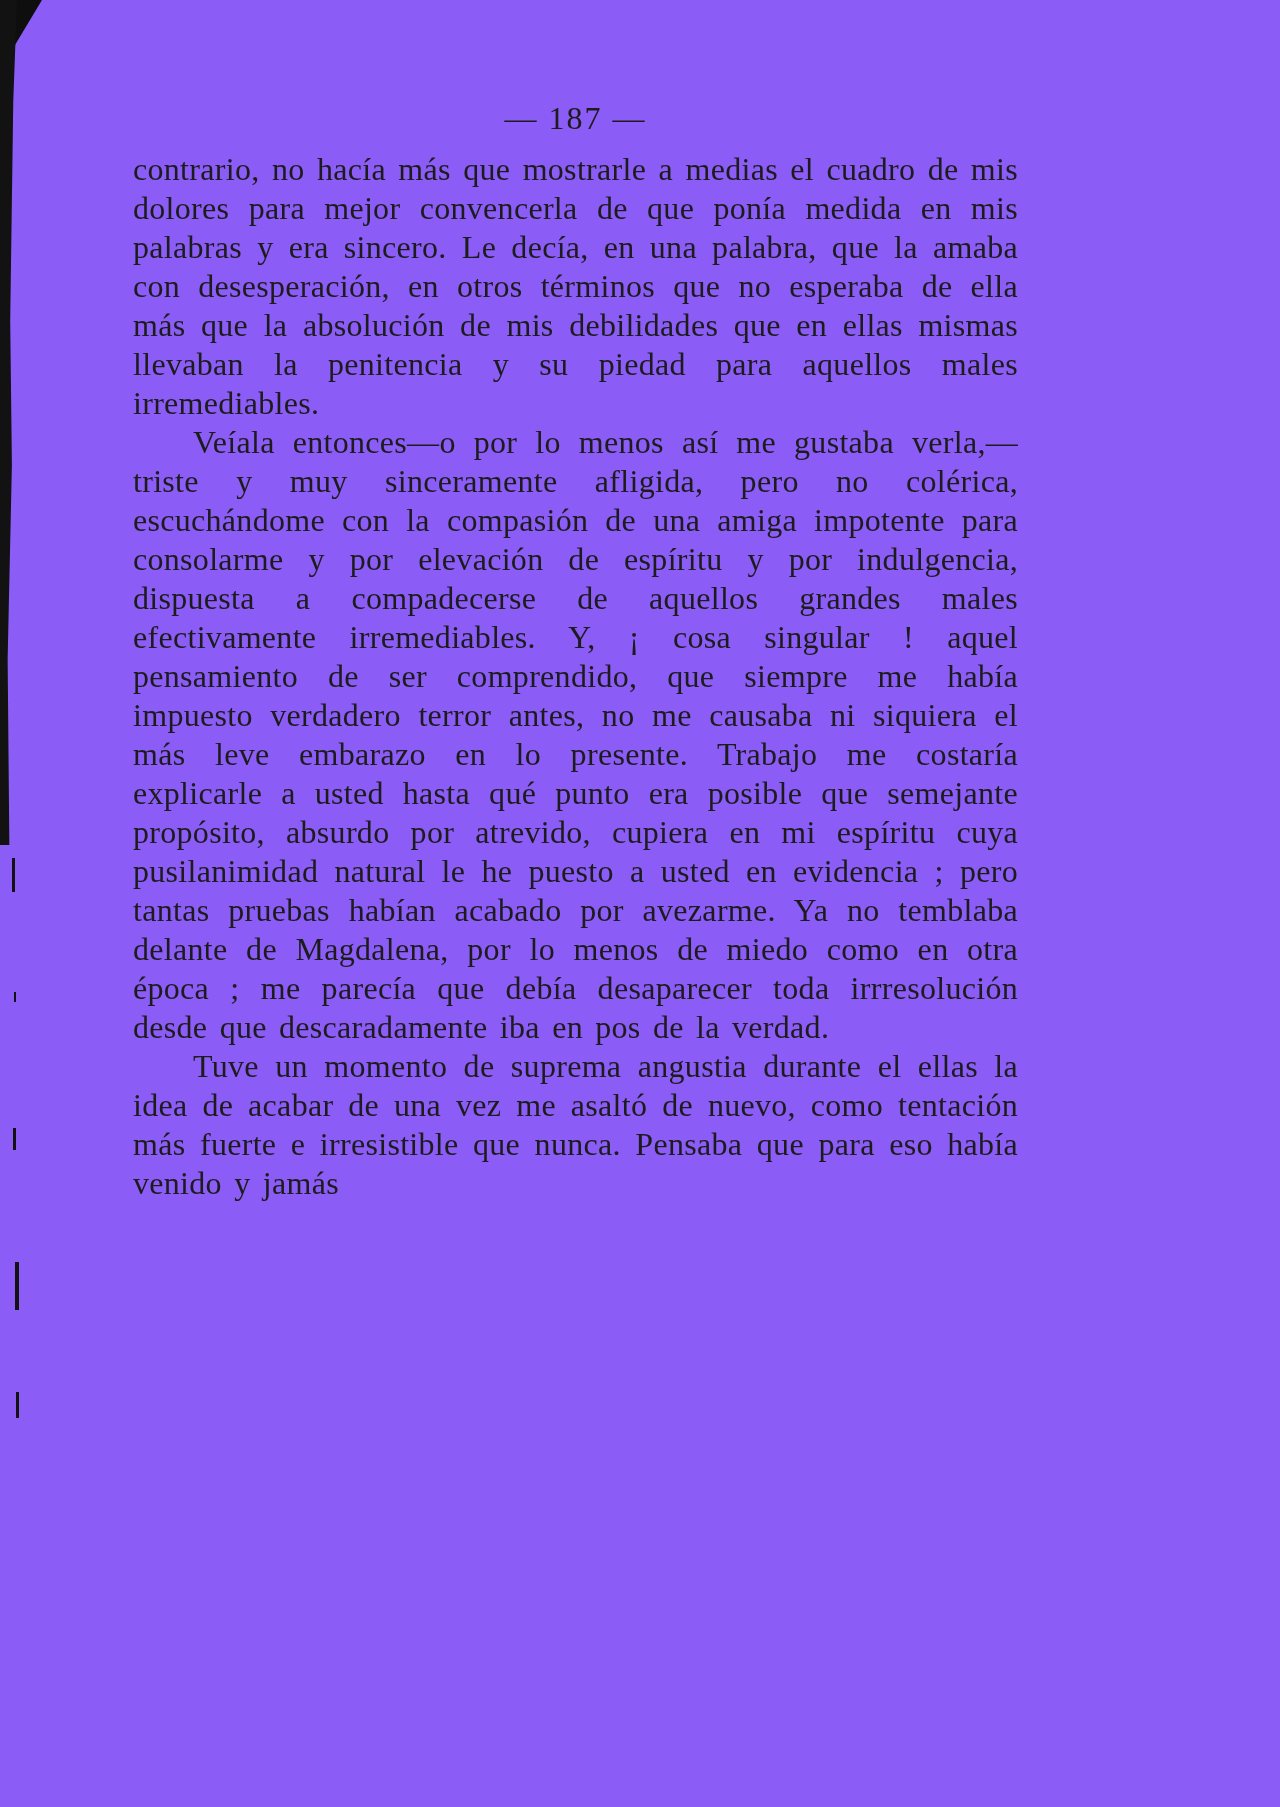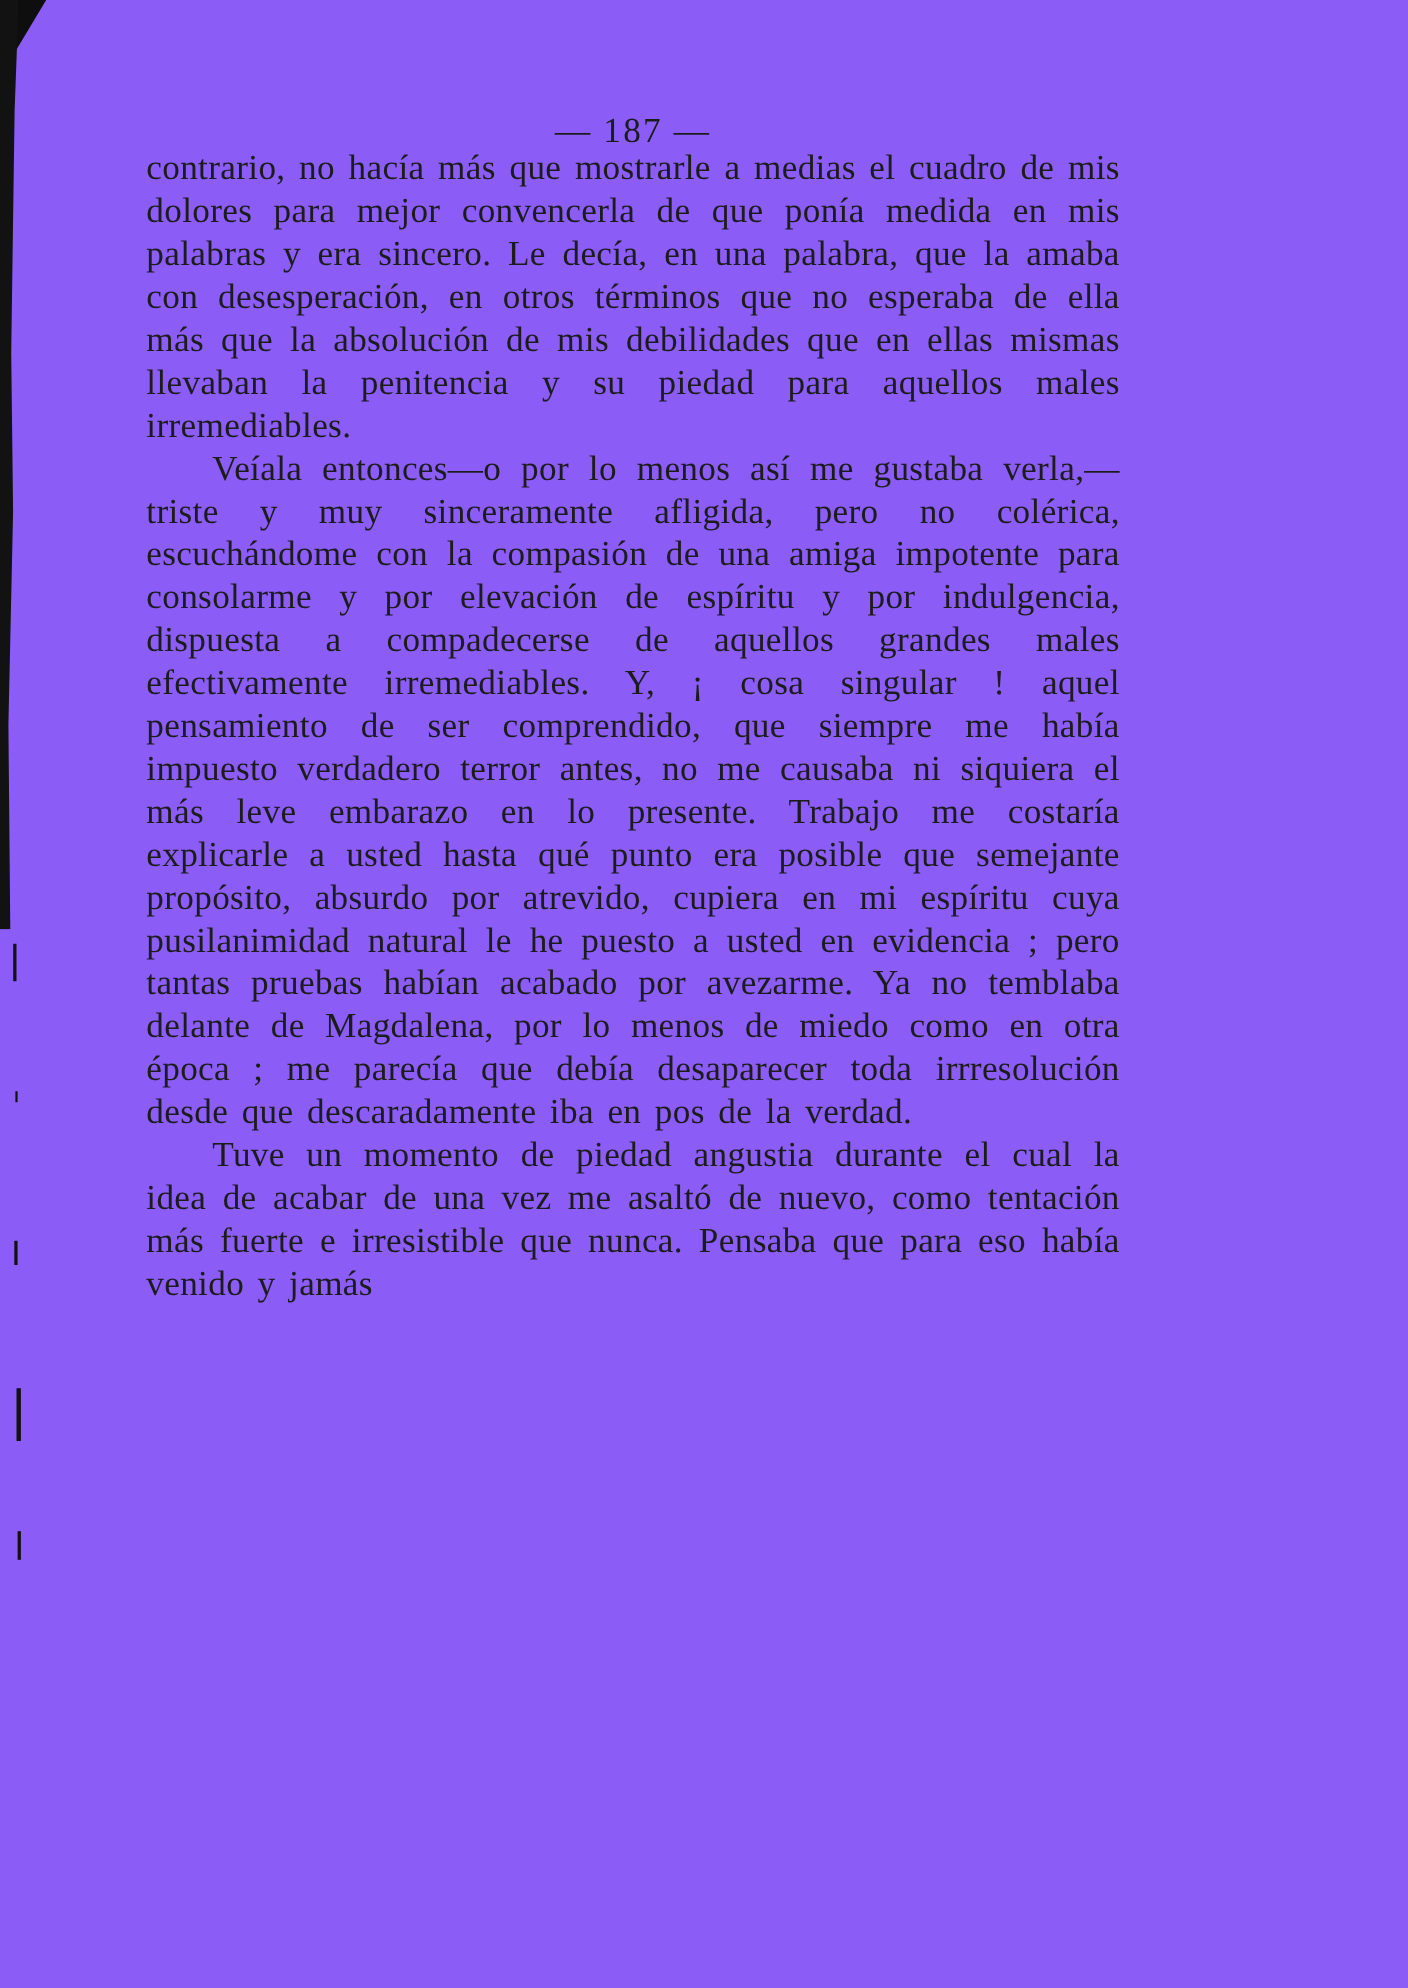--- a/index.html
+++ b/index.html
@@ -43,21 +43,21 @@
     top: 100px;
     left: 133px;
     width: 885px;
     text-align: center;
     font-size: 32px;
     letter-spacing: 2px;
   }
 
   .text-block {
     position: absolute;
-    top: 133px;
+    top: 150px;
     left: 133px;
     width: 885px;
   }
   .para {
     margin: 0;
     font-size: 32px;
     line-height: 39px;
     text-align: justify;
     word-spacing: 4px;
     letter-spacing: 0.3px;
@@ -75,16 +75,16 @@
   <div class="artifact tick-2"></div>
   <div class="artifact tick-3"></div>
   <div class="artifact tick-4"></div>
   <div class="artifact tick-5"></div>
 
   <div class="page-number">— 187 —</div>
 
   <div class="text-block">
     <p class="para">contrario, no hacía más que mostrarle a medias el cuadro de mis dolores para mejor convencerla de que ponía medida en mis palabras y era sincero. Le decía, en una palabra, que la amaba con desesperación, en otros términos que no esperaba de ella más que la absolución de mis debilidades que en ellas mismas llevaban la penitencia y su piedad para aquellos males irremediables.</p>
     <p class="para indent">Veíala entonces—o por lo menos así me gustaba verla,—triste y muy sinceramente afligida, pero no colérica, escuchándome con la compasión de una amiga impotente para consolarme y por elevación de espíritu y por indulgencia, dispuesta a compadecerse de aquellos grandes males efectivamente irremediables. Y, ¡ cosa singular ! aquel pensamiento de ser comprendido, que siempre me había impuesto verdadero terror antes, no me causaba ni siquiera el más leve embarazo en lo presente. Trabajo me costaría explicarle a usted hasta qué punto era posible que semejante propósito, absurdo por atrevido, cupiera en mi espíritu cuya pusilanimidad natural le he puesto a usted en evidencia ; pero tantas pruebas habían acabado por avezarme. Ya no temblaba delante de Magdalena, por lo menos de miedo como en otra época ; me parecía que debía desaparecer toda irrresolución desde que descaradamente iba en pos de la verdad.</p>
-    <p class="para indent">Tuve un momento de piedad angustia durante el cual la idea de acabar de una vez me asaltó de nuevo, como tentación más fuerte e irresistible que nunca. Pensaba que para eso había venido y jamás</p>
+    <p class="para indent">Tuve un momento de suprema angustia durante el ellas la idea de acabar de una vez me asaltó de nuevo, como tentación más fuerte e irresistible que nunca. Pensaba que para eso había venido y jamás</p>
   </div>
 
 </div>
 
 </body></html>

